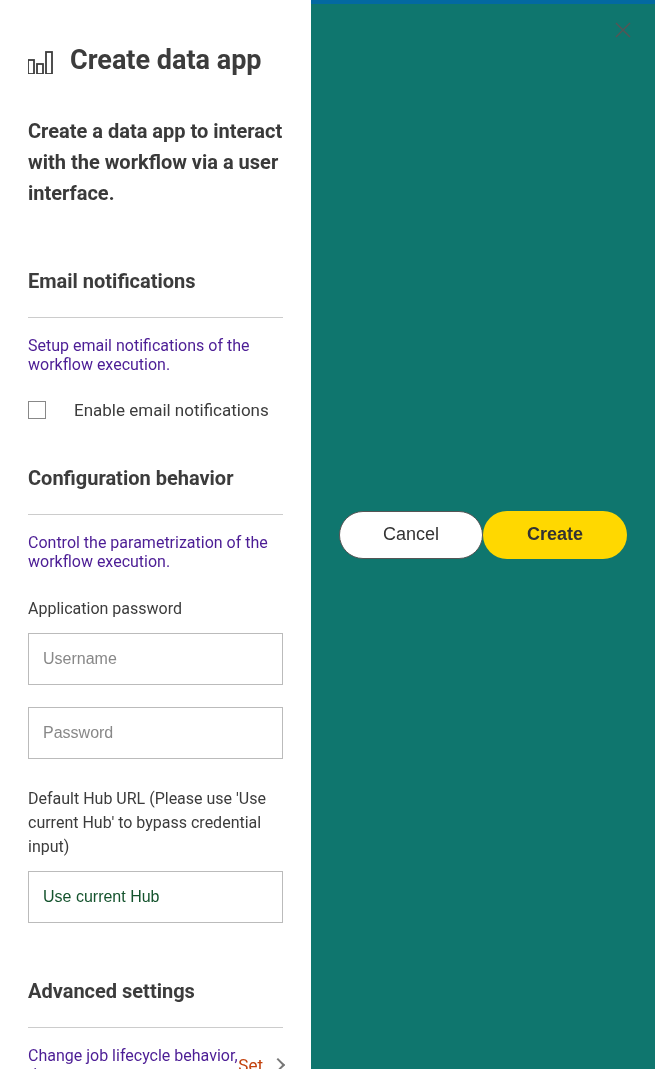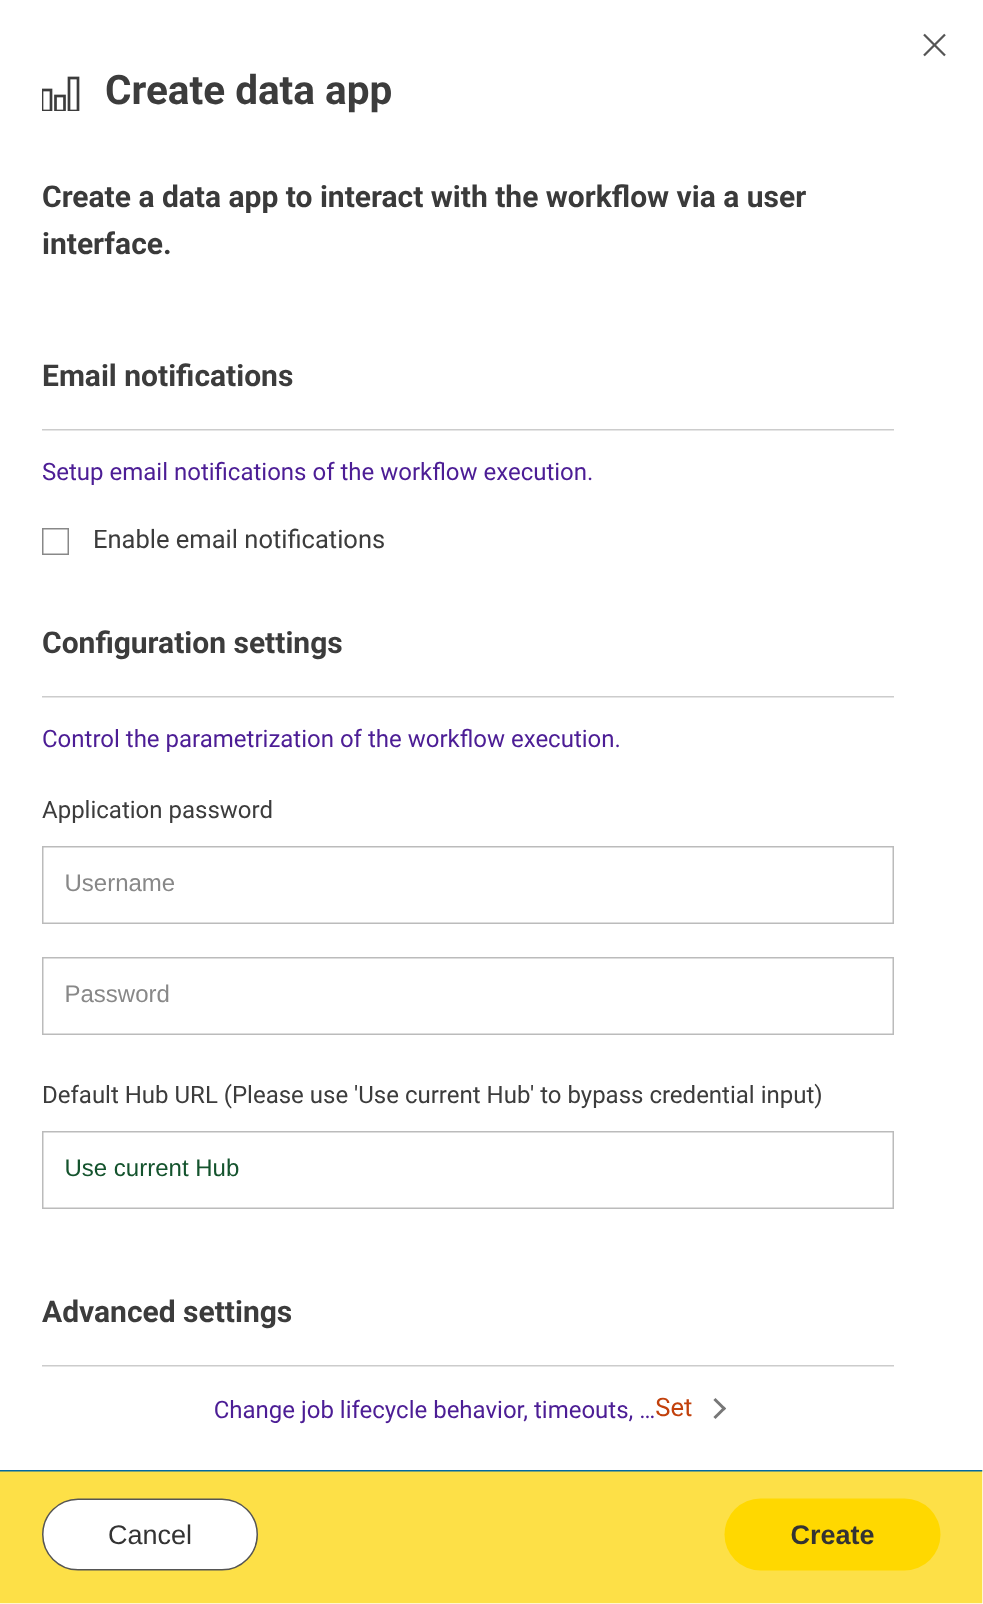--- a/index.html
+++ b/index.html
@@ -1,40 +1,40 @@
 <!DOCTYPE html>
 <html><head>
   <meta charset="utf-8">
   <style>
     * { box-sizing: border-box; margin: 0; padding: 0; }
     html, body { width: 655px; height: 1069px; font-family: -apple-system, BlinkMacSystemFont, "Segoe UI", Roboto, Arial, sans-serif; background: #fff; color: #333; overflow: hidden; }
-    .dialog { width: 655px; height: 1069px; display: flex; flex-direction: column; position: relative; }
+    .dialog { width: 655px; height: 1069px; display: flex; flex-direction: row; position: relative; }
     .close-btn { position: absolute; top: 18px; right: 20px; width: 24px; height: 24px; cursor: pointer; display: flex; align-items: center; justify-content: center; color: #555; }
     .scroll-area { flex: 1; overflow-y: scroll; padding: 0 28px 0 28px; position: relative; }
     .scroll-area::-webkit-scrollbar { width: 18px; }
     .scroll-area::-webkit-scrollbar-track { background: #f5f5f5; }
     .scroll-area::-webkit-scrollbar-thumb { background: #c0c0c0; }
     .scroll-area::-webkit-scrollbar-button:single-button { background: #f5f5f5; height: 18px; width: 18px; display: block; }
     .header { display: flex; align-items: center; gap: 14px; padding-top: 44px; padding-bottom: 40px; }
     .header-icon { width: 28px; height: 28px; display: flex; align-items: flex-end; gap: 2px; }
     .title { font-size: 27px; font-weight: 700; color: #3c3c3c; }
     .desc { font-size: 20px; color: #3a3a3a; line-height: 1.55; padding-bottom: 60px; max-width: 560px; font-weight: bold; }
     .section-title { font-size: 20px; font-weight: 700; color: #3c3c3c; border-bottom: 1px solid #ccc; padding-bottom: 24px; margin-bottom: 18px; }
     .section-sub { font-size: 16px; color: #4c1d95; margin-bottom: 26px; }
     .section { margin-bottom: 46px; max-width: 568px; }
-    .checkbox-row { display: flex; align-items: flex-end; gap: 16px; margin-bottom: 10px; }
+    .checkbox-row { display: flex; align-items: center; gap: 28px; margin-bottom: 10px; }
     .checkbox { width: 18px; height: 18px; border: 1.5px solid #888; background: #fff; cursor: pointer; }
     .checkbox-label { font-size: 17px; color: #3c3c3c; }
     .field-label { font-size: 16px; color: #3c3c3c; margin-bottom: 12px; margin-top: 6px; line-height: 1.5; }
     .text-input { width: 100%; height: 52px; border: 1px solid #bbb; padding: 0 14px; font-size: 16px; color: #6d28d9; outline: none; margin-bottom: 22px; background: #fff; }
     .text-input::placeholder { color: #888; }
     .adv-row { display: flex; align-items: center; justify-content: center; }
     .adv-action { display: flex; align-items: center; gap: 10px; cursor: pointer; color: #c2410c; font-size: 17px; }
     .chevron { width: 10px; height: 10px; border-top: 2px solid #777; border-right: 2px solid #777; transform: rotate(45deg); }
-    .footer { border-top: 1px solid #0369a1; padding: 18px 28px 22px 28px; display: flex; justify-content: space-between; align-items: center; background: #fde047; }
+    .footer { border-top: 4px solid #0369a1; padding: 18px 28px 22px 28px; display: flex; justify-content: space-between; align-items: center; background: #0f766e; }
     .btn { height: 48px; border-radius: 26px; font-size: 18px; font-weight: 500; cursor: pointer; border: none; display: inline-flex; align-items: center; justify-content: center; }
     .btn-cancel { width: 144px; border: 1.5px solid #555; background: #fff; color: #333; }
     .btn-create { width: 144px; background: #ffd800; color: #333; font-weight: 600; }
   </style>
 </head>
 <body>
 
 <div class="dialog">
 
   <div class="close-btn">
@@ -62,21 +62,21 @@
     <div class="section">
       <h2 class="section-title">Email notifications</h2>
       <p class="section-sub">Setup email notifications of the workflow execution.</p>
       <div class="checkbox-row">
         <div class="checkbox"></div>
         <span class="checkbox-label">Enable email notifications</span>
       </div>
     </div>
 
     <div class="section">
-      <h2 class="section-title">Configuration settings</h2>
+      <h2 class="section-title">Configuration behavior</h2>
       <p class="section-sub">Control the parametrization of the workflow execution.</p>
 
       <div class="field-label">Application password</div>
       <input class="text-input" type="text" placeholder="Username" style="">
       <input class="text-input" type="password" placeholder="Password" style="">
 
       <div class="field-label">Default Hub URL (Please use 'Use current Hub' to bypass credential input)</div>
       <input class="text-input" type="text" style="margin-bottom: 10px; color: #14532d;" value="Use current Hub">
     </div>
 

